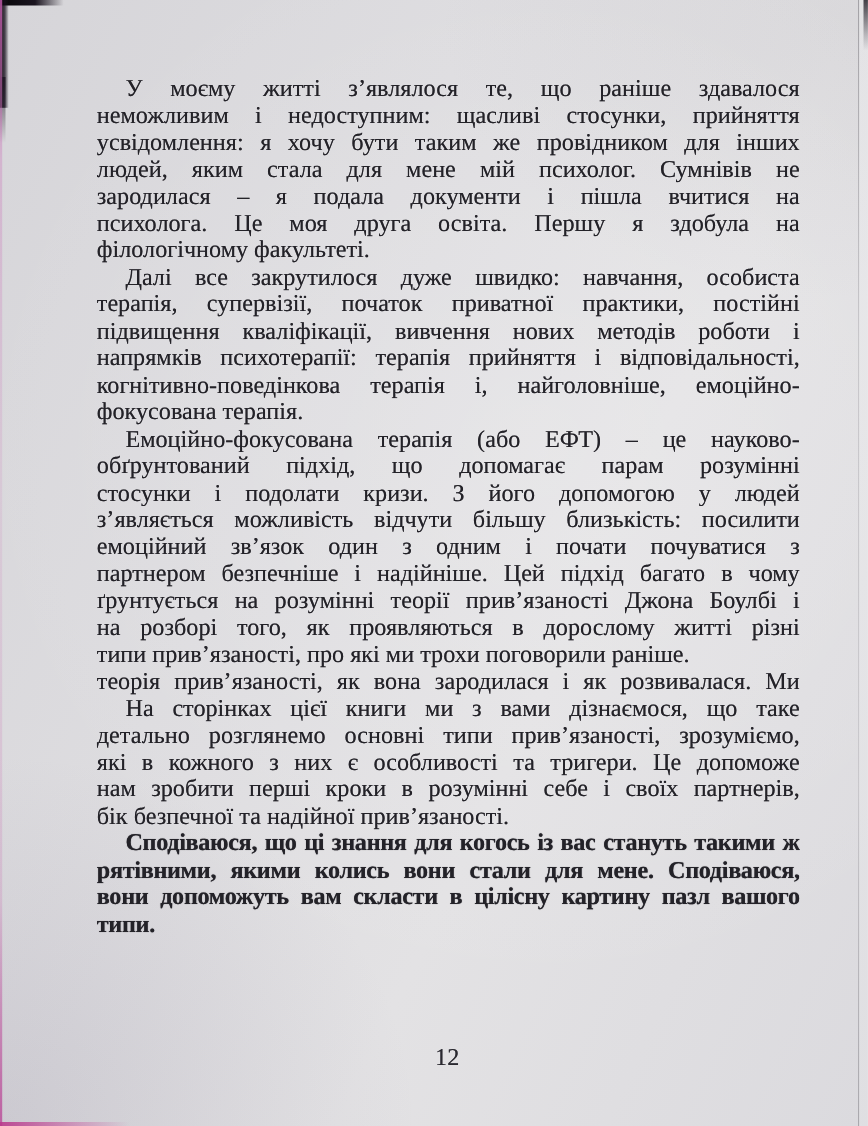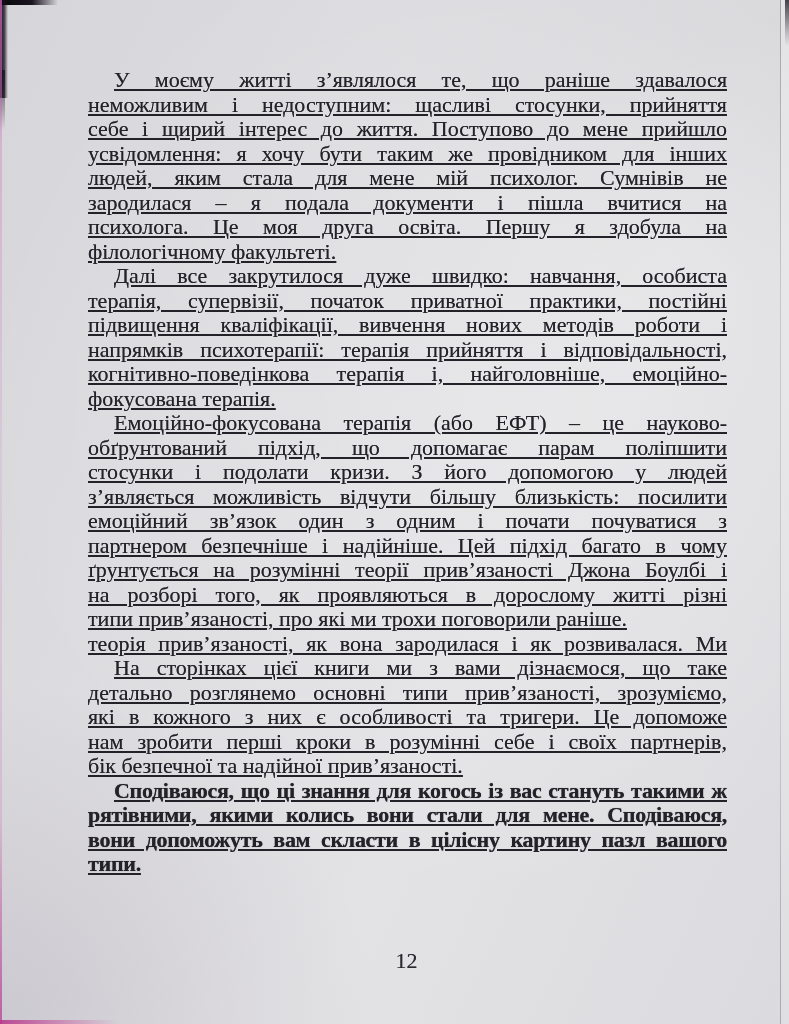--- a/index.html
+++ b/index.html
@@ -88,42 +88,41 @@
 
 <div class="scan">
   <div class="right-margin-light"></div>
   <div class="crease-right"></div>
   <div class="edge-top-dark"></div>
   <div class="edge-left-dark"></div>
   <div class="edge-left-pink"></div>
   <div class="edge-bottom-pink"></div>
   <div class="edge-right-dark"></div>
 
-  <div class="text-block" style="color: rgb(35, 34, 40); text-decoration: underline;">
+  <div class="text-block" style="color: rgb(35, 34, 40);">
       <div class="paragraph">
         <div class="line first">У моєму житті з’являлося те, що раніше здавалося</div>
         <div class="line">неможливим і недоступним: щасливі стосунки, прийняття</div>
-        <div class="line">себе і щирий інтерес до життя. Поступово до мене прийшло</div>
         <div class="line">усвідомлення: я хочу бути таким же провідником для інших</div>
         <div class="line">людей, яким стала для мене мій психолог. Сумнівів не</div>
         <div class="line">зародилася – я подала документи і пішла вчитися на</div>
         <div class="line">психолога. Це моя друга освіта. Першу я здобула на</div>
         <div class="line last">філологічному факультеті.</div>
       </div>
       <div class="paragraph">
         <div class="line first">Далі все закрутилося дуже швидко: навчання, особиста</div>
         <div class="line">терапія, супервізії, початок приватної практики, постійні</div>
         <div class="line">підвищення кваліфікації, вивчення нових методів роботи і</div>
         <div class="line">напрямків психотерапії: терапія прийняття і відповідальності,</div>
         <div class="line">когнітивно-поведінкова терапія і, найголовніше, емоційно-</div>
         <div class="line last">фокусована терапія.</div>
       </div>
       <div class="paragraph">
         <div class="line first">Емоційно-фокусована терапія (або ЕФТ) – це науково-</div>
-        <div class="line">обґрунтований підхід, що допомагає парам поліпшити</div>
+        <div class="line">обґрунтований підхід, що допомагає парам розумінні</div>
         <div class="line">стосунки і подолати кризи. З його допомогою у людей</div>
         <div class="line">з’являється можливість відчути більшу близькість: посилити</div>
         <div class="line">емоційний зв’язок один з одним і почати почуватися з</div>
         <div class="line">партнером безпечніше і надійніше. Цей підхід багато в чому</div>
         <div class="line">ґрунтується на розумінні теорії прив’язаності Джона Боулбі і</div>
         <div class="line">на розборі того, як проявляються в дорослому житті різні</div>
         <div class="line last">типи прив’язаності, про які ми трохи поговорили раніше.</div>
       </div>
       <div class="paragraph">
         <div class="line">теорія прив’язаності, як вона зародилася і як розвивалася. Ми</div>

